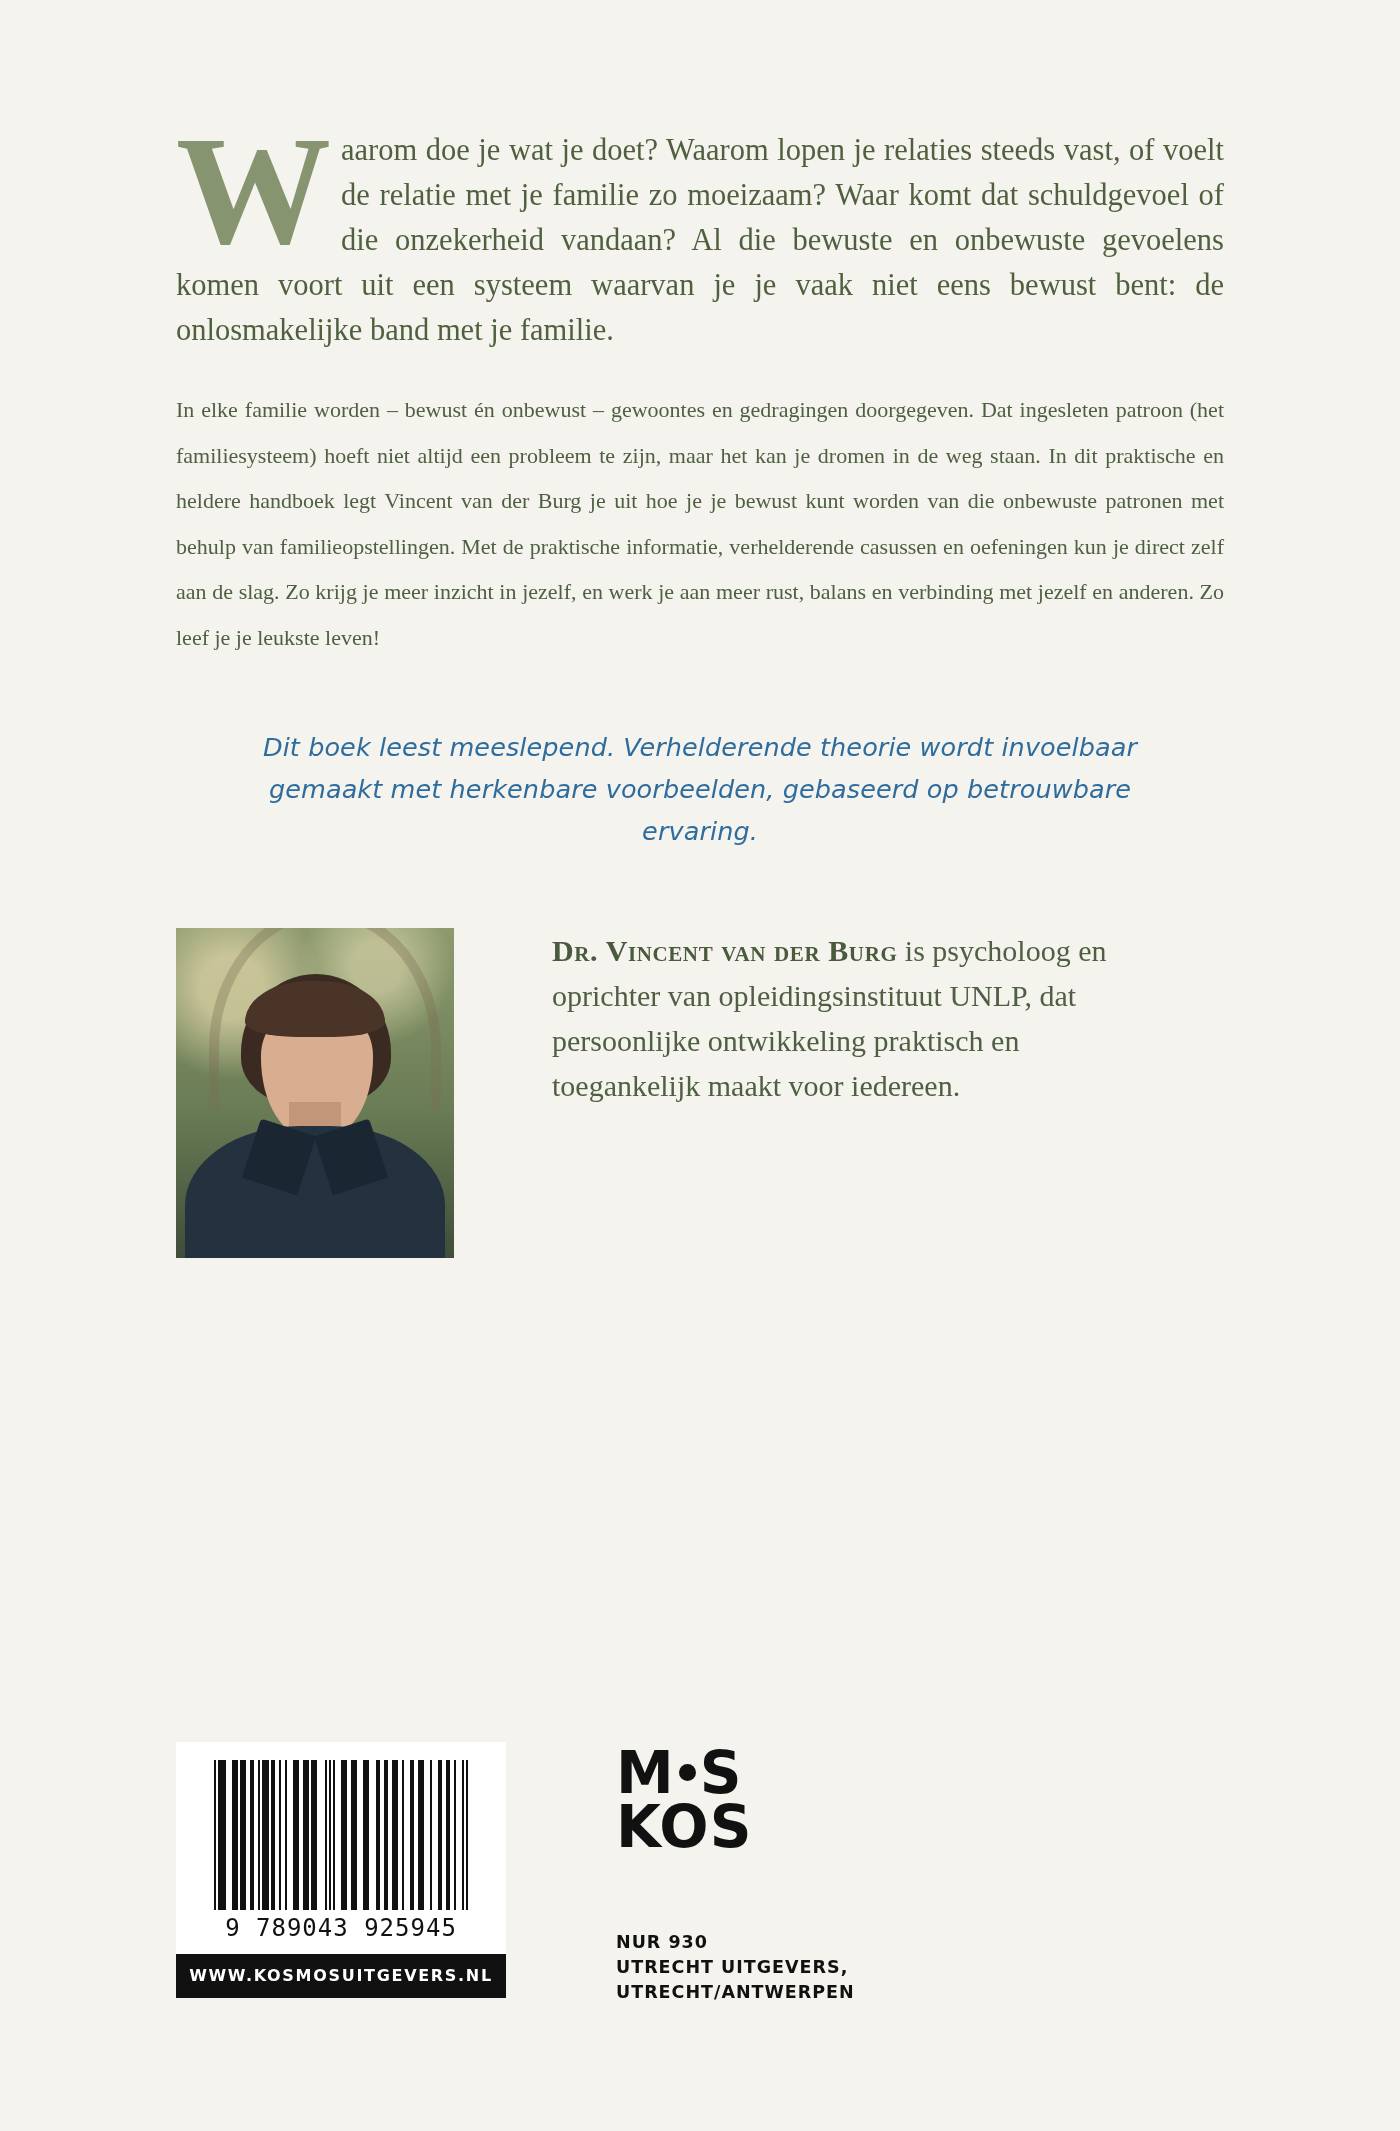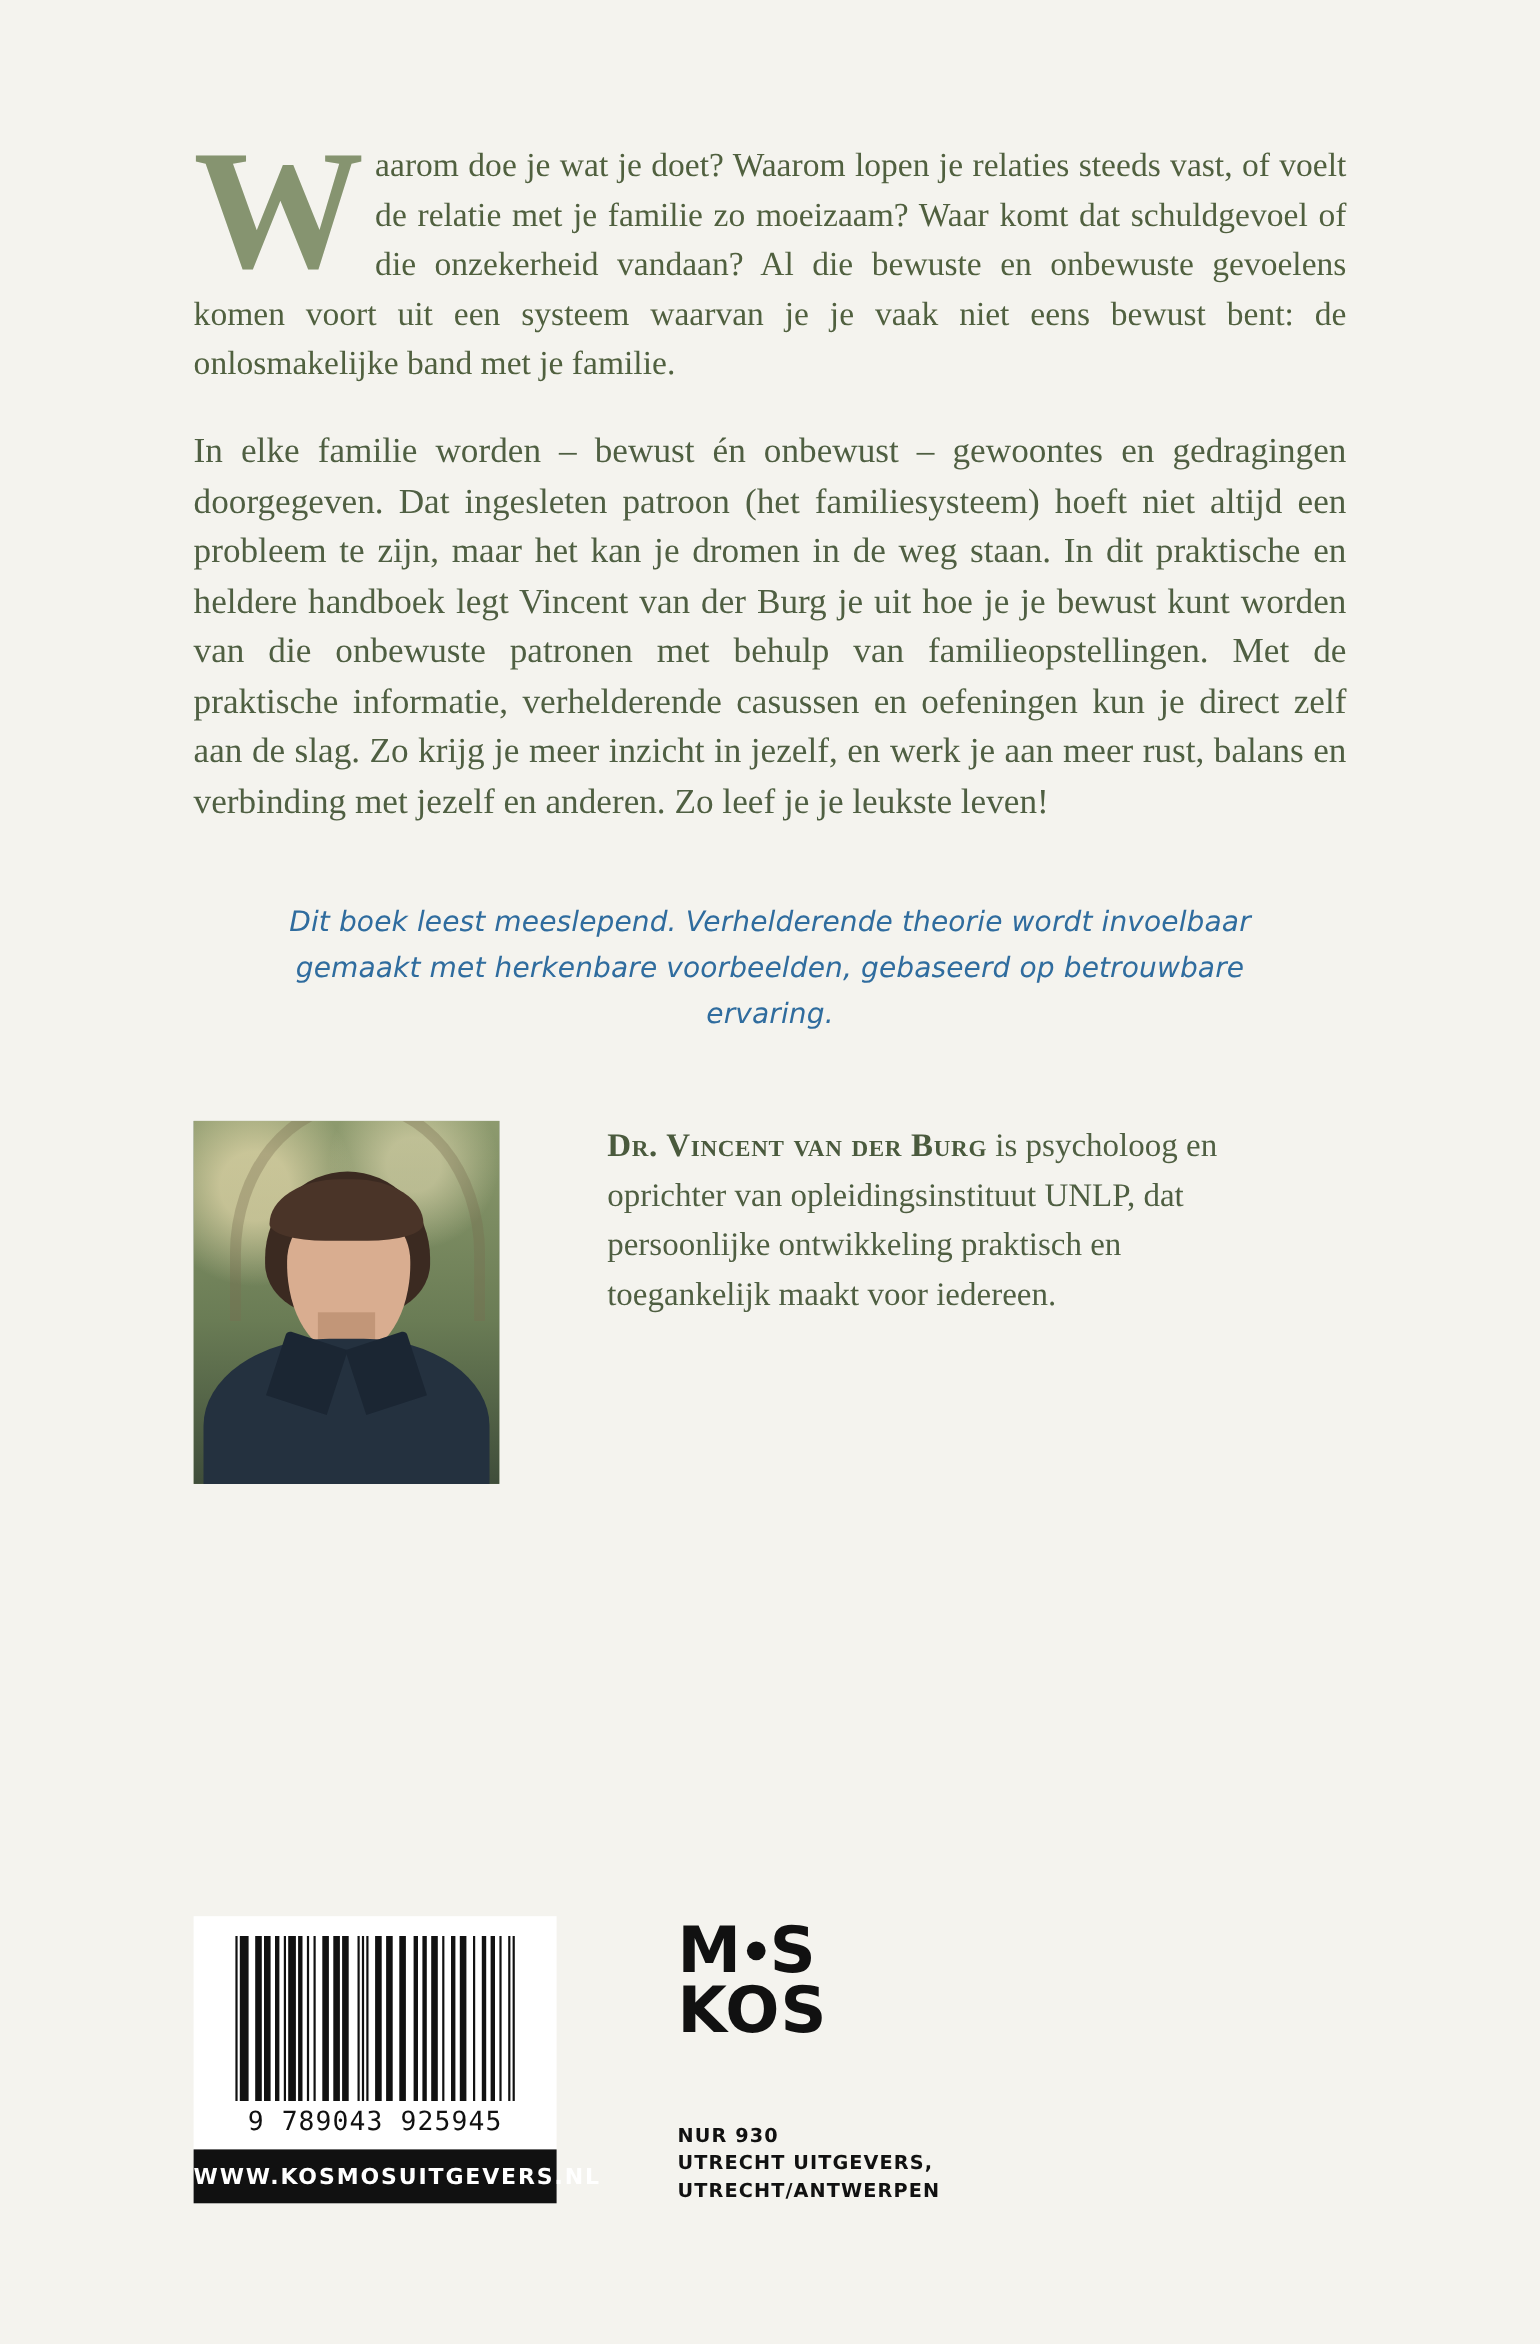--- a/index.html
+++ b/index.html
@@ -42,21 +42,21 @@
     float: left;
     font-family: "Liberation Serif", serif;
     font-size: 155px;
     line-height: 118px;
     font-weight: 700;
     color: #869470;
     margin: 4px 12px -6px 0;
     letter-spacing: -2px;
   }
   .para {
-    font-size: 32px;
+    font-size: 22px;
     line-height: 45.5px;
     color: #4f5f42;
     text-align: justify;
     margin: 0 0 0 0;
   }
 
   
   .quote-block {
     margin-top: 66px;
     text-align: center;
@@ -221,21 +221,21 @@
     font-size: 24px;
     letter-spacing: 1px;
     text-align: center;
     color: #111;
     padding: 4px 0 12px 0;
   }
   .url-bar {
     background: #111;
     color: #fff;
     font-family: "DejaVu Sans", sans-serif;
-    font-size: 20px;
+    font-size: 16px;
     letter-spacing: 1.7px;
     text-align: center;
     padding: 12px 0 13px 0;
     margin: 0 -16px;
     font-weight: 700;
   }
 
   .publisher {
     margin-left: 110px;
     padding-top: 4px;

